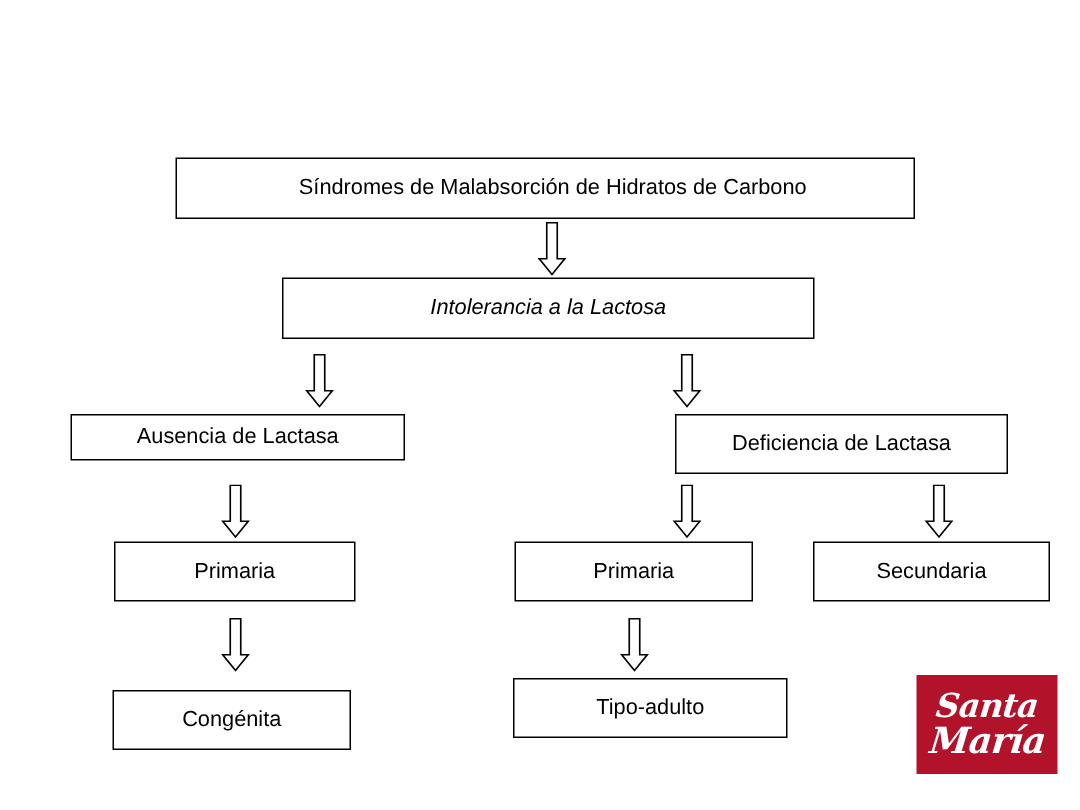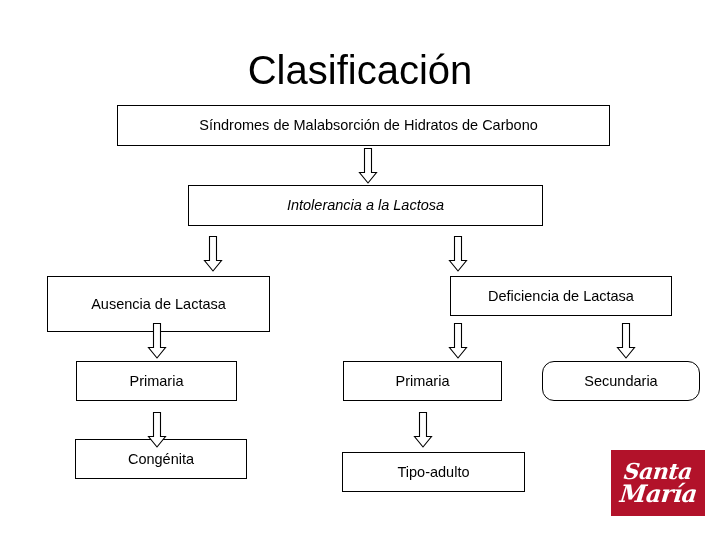--- a/index.html
+++ b/index.html
@@ -83,31 +83,30 @@
     line-height: 26px;
     transform: skewX(-6deg);
     margin-top: -2px;
   }
 </style>
 </head>
 <body>
 
 <div id="slide">
 
-  <div class="title">Clasificación</div>
 
   <div id="nodes-layer">
       <div class="node" style="left: 117px; top: 105px; width: 493px; height: 41px; border-color: rgb(0, 0, 0); padding-left: 16px;">Síndromes de Malabsorción de Hidratos de Carbono</div>
       <div class="node" style="left: 188px; top: 185px; width: 355px; height: 41px; border-color: rgb(0, 0, 0); font-style: italic;">Intolerancia a la Lactosa</div>
-      <div class="node" style="left: 47px; top: 276px; width: 223px; height: 56px; border-color: rgb(0, 0, 0);">Ausencia de Lactasa</div>
+      <div class="node" style="left: 47px; top: 276px; width: 223px; height: 31px; border-color: rgb(0, 0, 0);">Ausencia de Lactasa</div>
       <div class="node" style="left: 450px; top: 276px; width: 222px; height: 40px; border-color: rgb(0, 0, 0); text-align: right;">Deficiencia de Lactasa</div>
       <div class="node" style="left: 76px; top: 361px; width: 161px; height: 40px; border-color: rgb(0, 0, 0);">Primaria</div>
       <div class="node" style="left: 343px; top: 361px; width: 159px; height: 40px; border-color: rgb(0, 0, 0);">Primaria</div>
-      <div class="node" style="left: 542px; top: 361px; width: 158px; height: 40px; border-color: rgb(0, 0, 0); border-radius: 12px;">Secundaria</div>
-      <div class="node" style="left: 75px; top: 439px; width: 172px; height: 40px; border-color: rgb(0, 0, 0);">Congénita</div>
+      <div class="node" style="left: 542px; top: 361px; width: 158px; height: 40px; border-color: rgb(0, 0, 0);">Secundaria</div>
+      <div class="node" style="left: 75px; top: 460px; width: 159px; height: 40px; border-color: rgb(0, 0, 0);">Congénita</div>
       <div class="node" style="left: 342px; top: 452px; width: 183px; height: 40px; border-color: rgb(0, 0, 0);">Tipo-adulto</div>
     </div>
   <div id="arrows-layer">
       <div class="arrow" style="left: 357px; top: 148px;">
         <svg viewBox="0 0 22 36">
           <path d="M7.5 0.5 L14.5 0.5 L14.5 24.5 L19.5 24.5 L11 35 L2.5 24.5 L7.5 24.5 Z" fill="#ffffff" stroke="#000000" stroke-width="1.1" stroke-linejoin="miter"></path>
         </svg>
       </div>
       <div class="arrow" style="left: 202px; top: 236px;">
         <svg viewBox="0 0 22 36">

